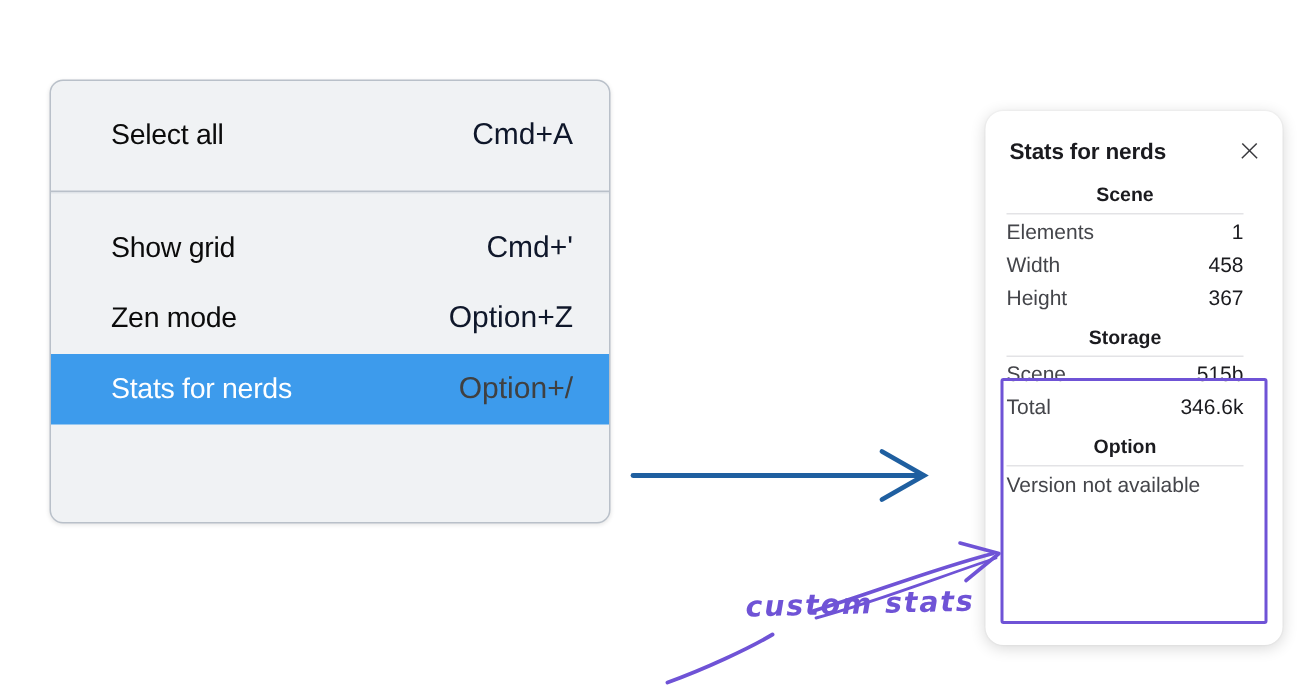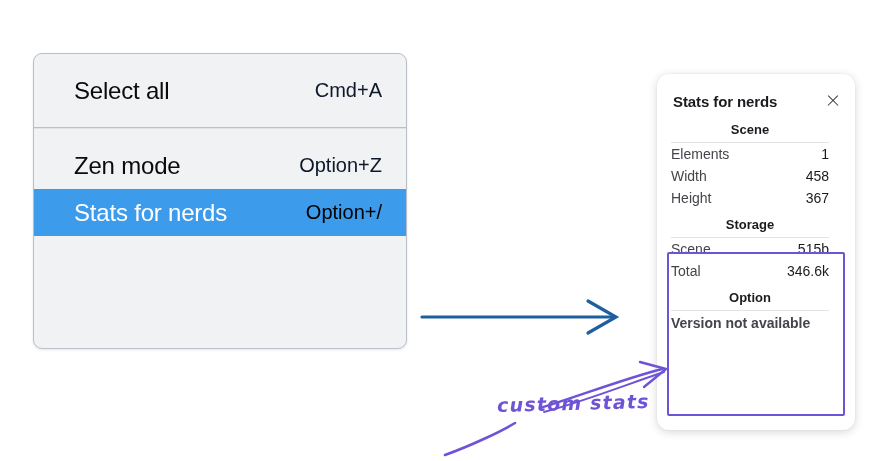--- a/index.html
+++ b/index.html
@@ -38,35 +38,35 @@
   }
   .menu-item {
     display: flex;
     align-items: center;
     justify-content: space-between;
     height: 47px;
     padding: 0 24px 0 40px;
     cursor: default;
   }
   .menu-item .mi-label {
-    font-size: 24px;
+    font-size: 19px;
     color: #0b0b0b;
     letter-spacing: -0.2px;
     white-space: nowrap;
   }
   .menu-item .mi-shortcut {
     font-size: 20px;
     color: #0f172a;
     white-space: nowrap;
   }
   .menu-item.selected {
     background: #3d9bec;
   }
   .menu-item.selected .mi-label { color: #ffffff; }
-  .menu-item.selected .mi-shortcut { color: #000000; }
+  .menu-item.selected .mi-shortcut { color: #404040; }
 
   
   #blue-arrow {
     position: absolute;
     left: 420px; top: 288px;
     width: 210px; height: 56px;
   }
 
   
   #stats-panel {
@@ -129,21 +129,20 @@
     font-size: 14px;
     color: #44454a;
   }
   .sp-row .k { color: #44454a; }
   .sp-row .v { color: #1b1b1f; }
   .sp-single {
     padding: 4px 14px 3px 14px;
     font-size: 14px;
     color: #44454a;
     text-align: left;
-    font-weight: bold;
   }
 
   
   #custom-stats-box {
     position: absolute;
     left: 667px; top: 252px;
     width: 178px; height: 164px;
     border: 2px solid #6f53d6;
     border-radius: 2px;
     pointer-events: none;
@@ -182,20 +181,24 @@
         <span class="mi-shortcut">Cmd+A</span>
       </div>
       <div class="menu-pad-bottom"></div>
     </div>
 
     <div class="menu-divider"></div>
 
     <div class="menu-section">
       <div class="menu-pad-top"></div>
 
+      <div class="menu-item">
+        <span class="mi-label">Show grid</span>
+        <span class="mi-shortcut">Cmd+'</span>
+      </div>
 
       <div class="menu-item">
         <span class="mi-label">Zen mode</span>
         <span class="mi-shortcut">Option+Z</span>
       </div>
 
 
       <div class="menu-item selected">
         <span class="mi-label">Stats for nerds</span>
         <span class="mi-shortcut">Option+/</span>

